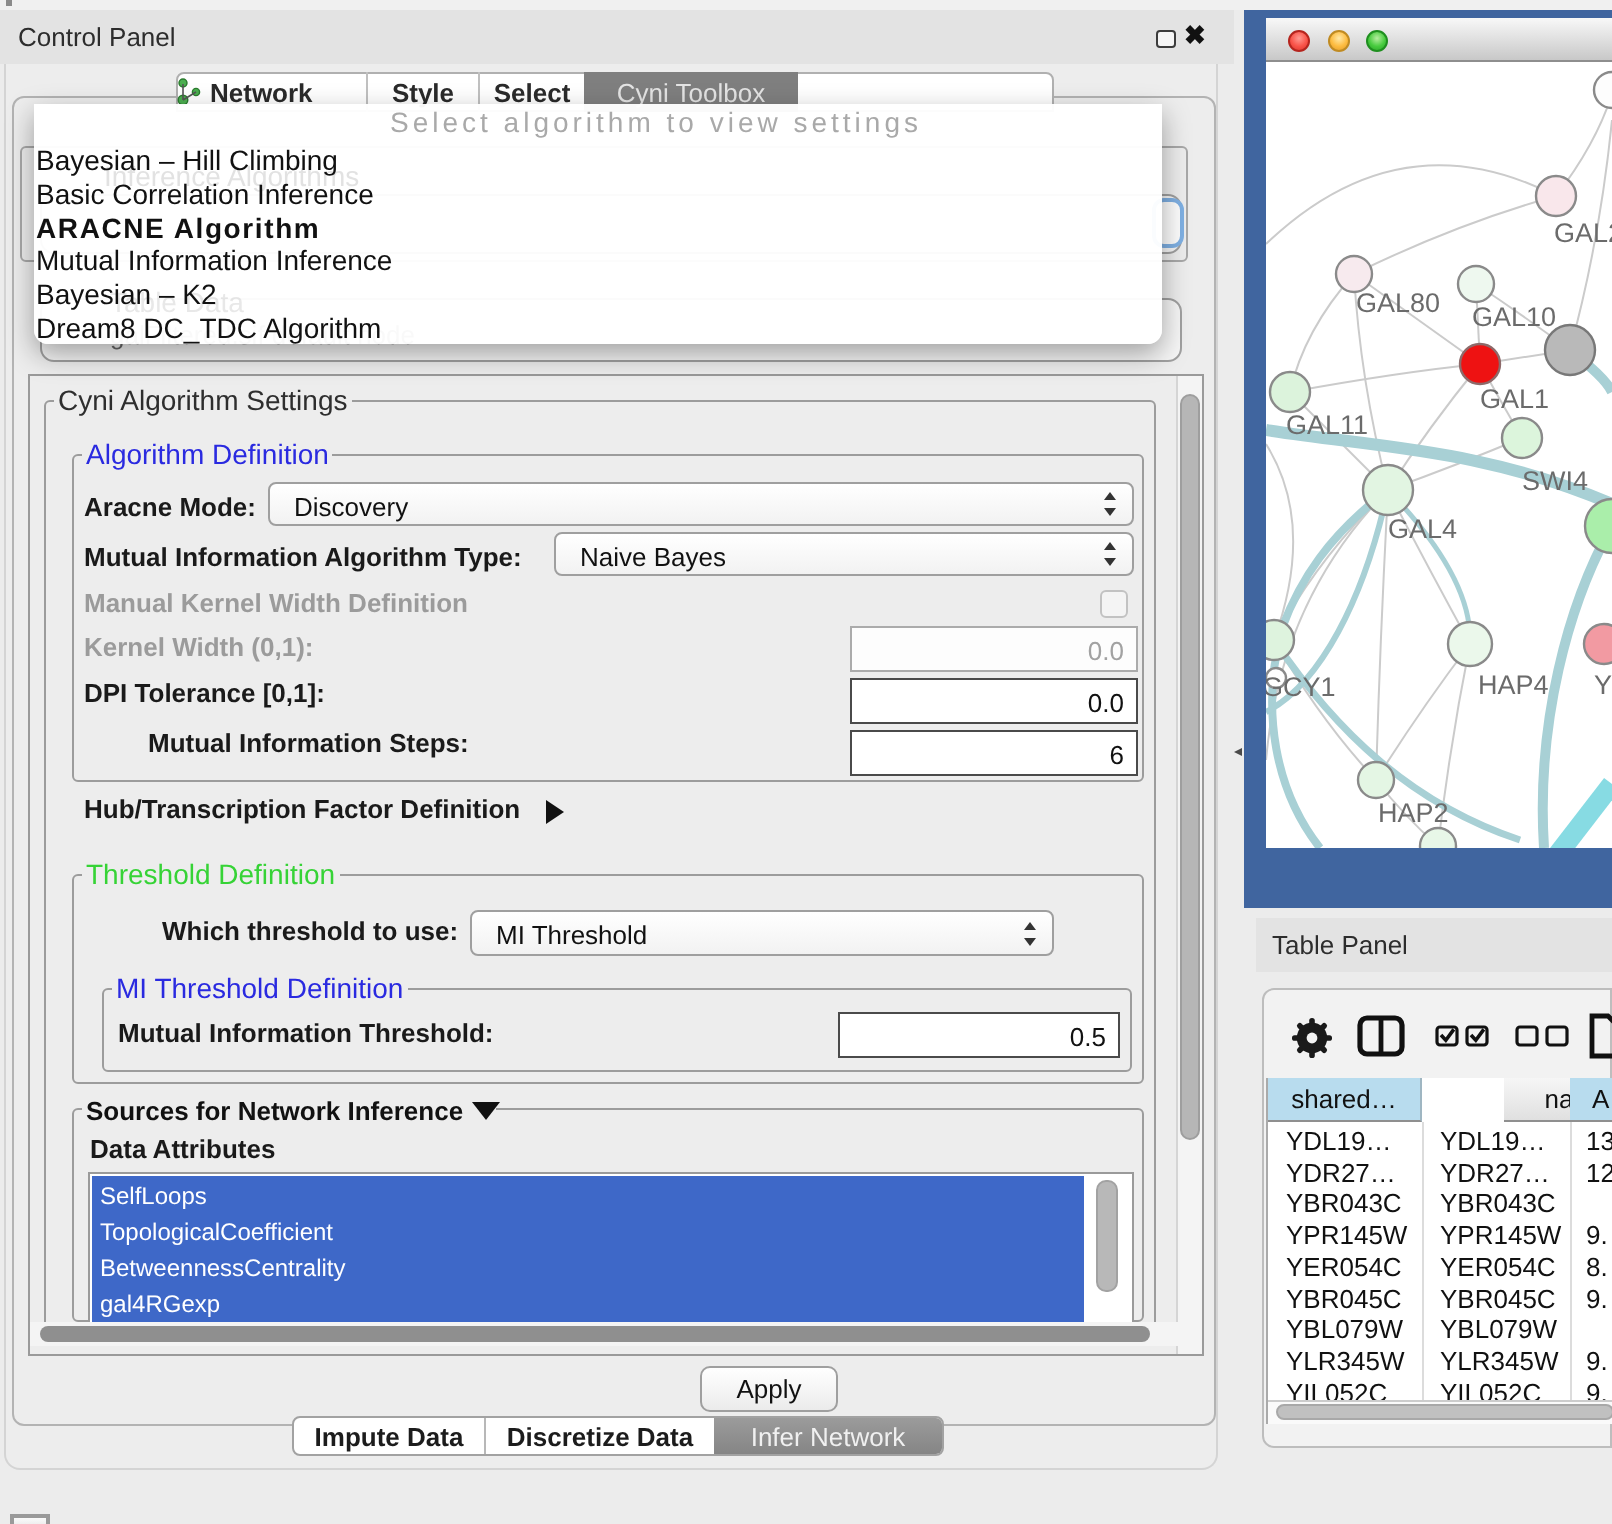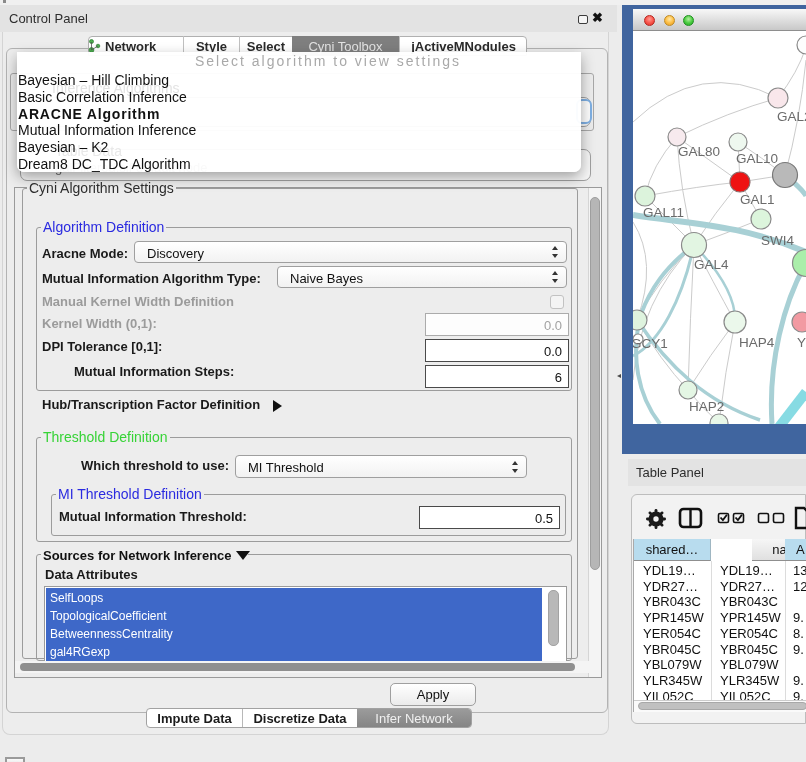--- a/index.html
+++ b/index.html
@@ -36,34 +36,33 @@
   <div style="width:96px;border-right:1px solid #c0c0c0;display:flex;align-items:center;">
     <svg width="13" height="14" viewBox="0 0 13 14" style="margin-right:4px;">
       <circle cx="3.5" cy="2.5" r="2" fill="#4caf50" stroke="#2a7b2e" stroke-width="0.7"></circle>
       <circle cx="3.5" cy="11" r="2.4" fill="#4caf50" stroke="#2a7b2e" stroke-width="0.7"></circle>
       <circle cx="10" cy="7" r="1.8" fill="#4caf50" stroke="#2a7b2e" stroke-width="0.7"></circle>
       <path d="M3.5 3 L3.5 11 M3.5 11 L10 7" stroke="#555" stroke-width="0.8" fill="none"></path>
     </svg>Network</div>
   <div style="width:56px;border-right:1px solid #c0c0c0;display:flex;align-items:center;justify-content:center;">Style</div>
   <div style="width:52px;display:flex;align-items:center;justify-content:center;">Select</div>
   <div style="width:107px;background:#7f7f7f;color:#e4e4e4;display:flex;align-items:center;justify-content:center;font-weight:normal;">Cyni Toolbox</div>
-  <div style="width:128px;border-left:1px solid #c0c0c0;display:flex;align-items:center;justify-content:center;">jActiveMNodules</div>
 </div>
 
 <div class="abs" style="left:10px;top:73px;width:584px;height:58px;border:1px solid #a8a8a8;border-radius:3px;"></div>
 <div class="abs" style="left:20px;top:97px;width:571px;height:30px;border:1px solid #a0a0a0;border-radius:7px;background:#f6f6f6;"></div>
 <div class="abs" style="left:576px;top:99px;width:16px;height:25px;border:2.5px solid #7fb0e3;border-radius:6px;background:#fdfdfd;"></div>
 <div class="abs" style="left:20px;top:149px;width:571px;height:32px;border:1px solid #a0a0a0;border-radius:7px;background:#f6f6f6;"></div>
 
 <div class="abs" style="left:14px;top:187px;width:588px;height:491px;border:1px solid #9a9a9a;background:#ededed;"></div>
 
 <div class="abs" style="left:588px;top:188px;width:13px;height:489px;background:#f4f4f4;border-left:1px solid #d5d5d5;"></div>
 <div class="abs" style="left:590px;top:197px;width:10px;height:373px;background:#b6b6b6;border:1px solid #9e9e9e;border-radius:5px;"></div>
 
-<div class="group" style="left:22px;top:188px;width:556px;height:471px;border-color:#9c9c9c;">
+<div class="group" style="left:22px;top:200px;width:556px;height:471px;border-color:#9c9c9c;">
   <span class="gt">Cyni Algorithm Settings</span>
 </div>
 
 <div class="group" style="left:36px;top:227px;width:536px;height:164px;">
   <span class="gt" style="color:#2a2ae0;">Algorithm Definition</span>
 </div>
 <div class="lbl" style="left:42px;top:246px;">Aracne Mode:</div>
 <div class="combo" style="left:134px;top:241px;width:433px;height:22px;">
     <span class="ct">Discovery</span>
     <span class="carr"></span>
@@ -105,21 +104,21 @@
 <div class="abs" style="left:236px;top:551px;width:0;height:0;border-left:7px solid transparent;border-right:7px solid transparent;border-top:9px solid #111;"></div>
 <div class="lbl" style="left:45px;top:567px;">Data Attributes</div>
 <div class="abs" style="left:44px;top:586px;width:523px;height:76px;background:#fff;border:1px solid #9a9a9a;overflow:hidden;">
   <div style="position:absolute;left:1px;top:1px;width:496px;height:80px;background:#3e68c8;color:#fff;font-size:12px;padding:1px 0 0 4px;line-height:18px;">SelfLoops<br>TopologicalCoefficient<br>BetweennessCentrality<br>gal4RGexp</div>
   <div style="position:absolute;left:503px;top:3px;width:11px;height:56px;background:#b8b8b8;border:1px solid #a2a2a2;border-radius:5px;"></div>
 </div>
 
 <div class="abs" style="left:15px;top:661px;width:586px;height:12px;background:#f4f4f4;"></div>
 <div class="abs" style="left:20px;top:663px;width:555px;height:8px;background:#8f8f8f;border-radius:4px;"></div>
 
-<div class="abs" style="left:350px;top:683px;width:86px;height:23px;border:1px solid #9f9f9f;border-radius:5px;background:linear-gradient(#ffffff,#ebebeb);font-size:13px;color:#111;text-align:center;line-height:21px;margin-left:40px;">Apply</div>
+<div class="abs" style="left:350px;top:683px;width:69px;height:23px;border:1px solid #9f9f9f;border-radius:5px;background:linear-gradient(#ffffff,#ebebeb);font-size:13px;color:#111;text-align:center;line-height:21px;">Apply</div>
 
 <div class="abs" style="left:146px;top:708px;width:326px;height:20px;border:1px solid #a2a2a2;border-radius:4px;background:#fff;display:flex;font-size:13px;font-weight:bold;color:#1c1c1c;overflow:hidden;">
   <div style="width:96px;border-right:1px solid #b8b8b8;display:flex;align-items:center;justify-content:center;">Impute Data</div>
   <div style="width:114px;display:flex;align-items:center;justify-content:center;">Discretize Data</div>
   <div style="flex:1;background:linear-gradient(#9b9b9b,#858585);color:#f0f0f0;font-weight:normal;display:flex;align-items:center;justify-content:center;">Infer Network</div>
 </div>
 
 <div class="abs" style="left:5px;top:757px;width:20px;height:12px;border:2px solid #9a9a9a;background:linear-gradient(#fafafa,#dcdcdc);"></div>
 
 <div class="abs" style="left:55px;top:160px;width:200px;font-size:13px;color:#6a6a6a;">galFiltered.sif default node</div>

